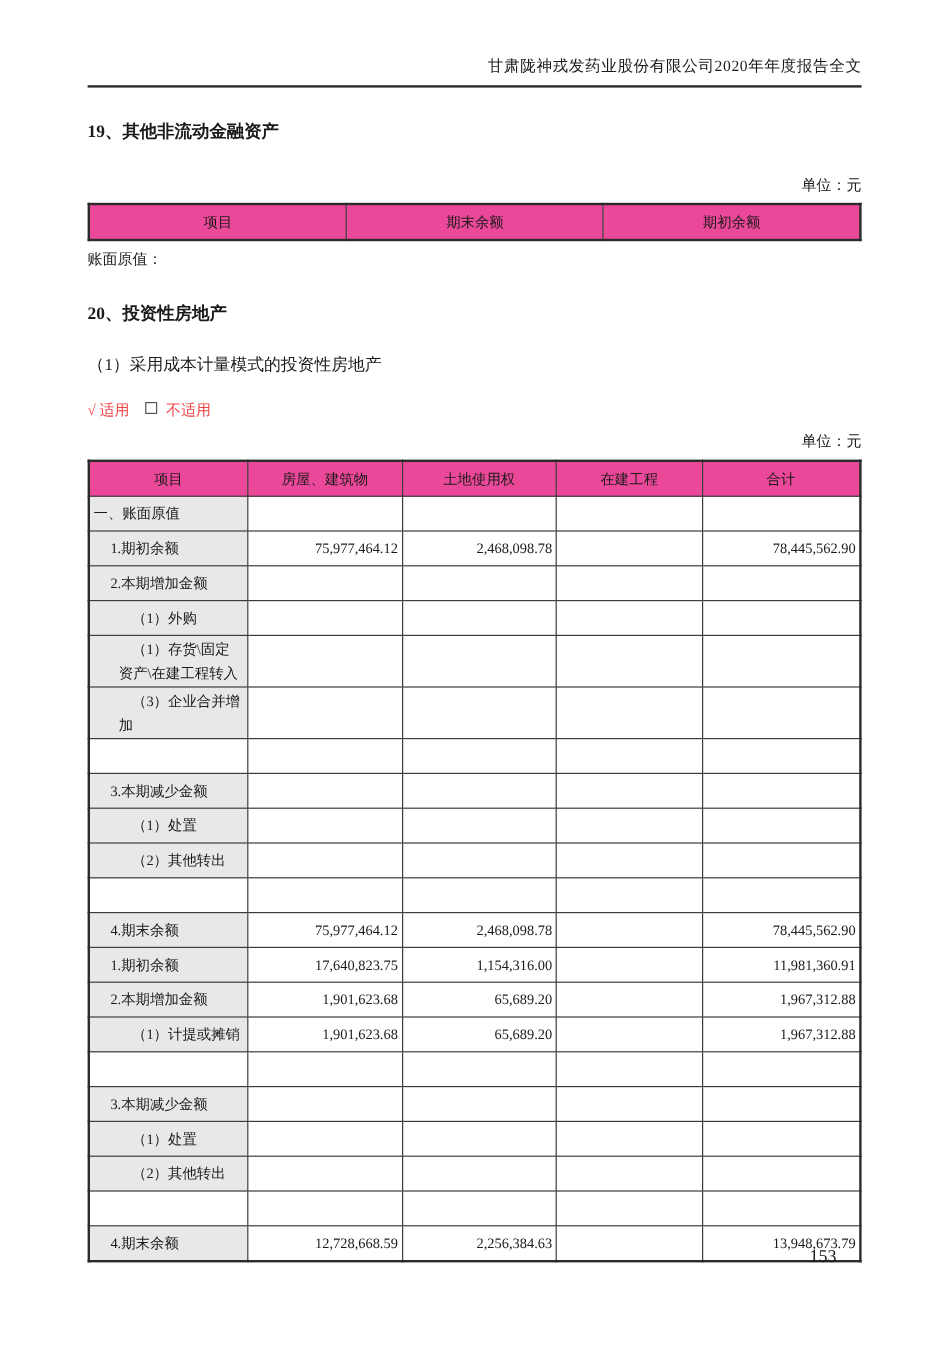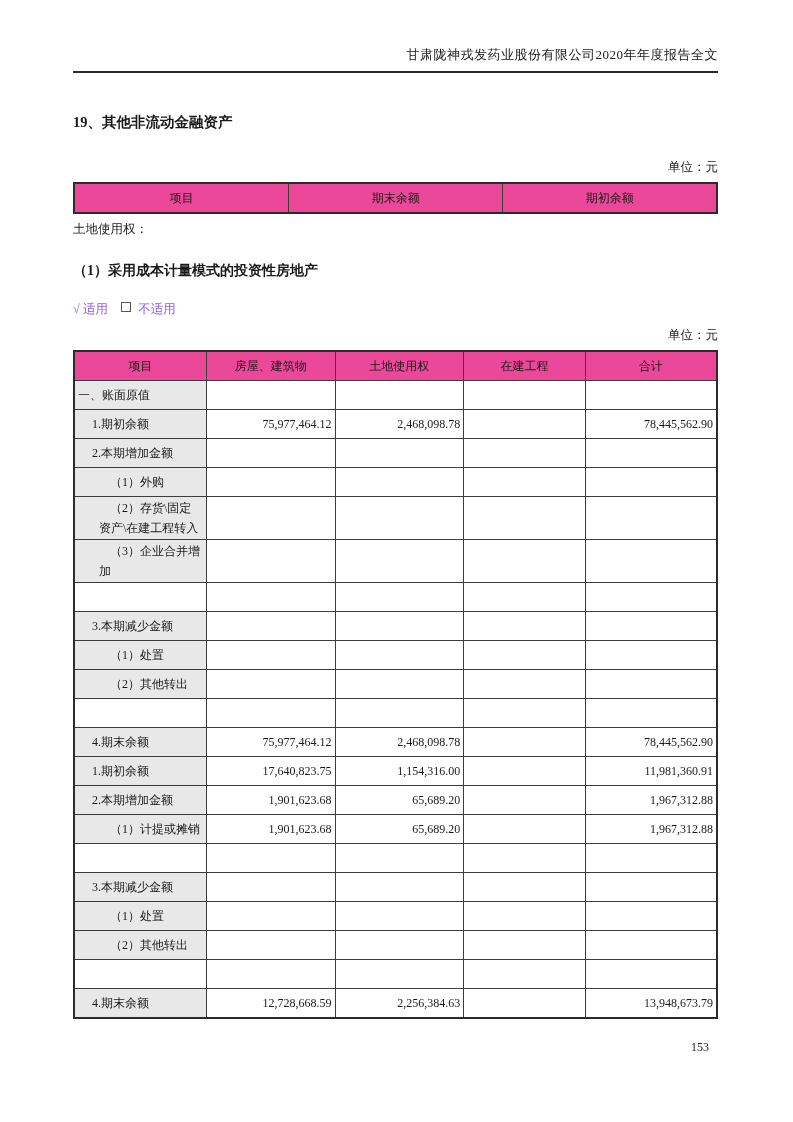--- a/index.html
+++ b/index.html
@@ -16,41 +16,41 @@
   .report-header {
     text-align: right;
     font-size: 13px;
     letter-spacing: 0.5px;
     padding-bottom: 7px;
     border-bottom: 2px solid #2b2b2b;
   }
   .section-title {
     font-weight: bold;
     font-size: 14.5px;
-    margin-top: 40px;
+    margin-top: 27px;
   }
   .sub-title {
-    font-weight: bold;
+    font-weight: normal;
     font-size: 14px;
     margin-top: 24px;
   }
   .unit-line {
     text-align: right;
     font-size: 12.5px;
     margin-top: 27px;
   }
   .unit-line.tight { margin-top: 9px; }
   .note-line {
     font-size: 12.5px;
     margin-top: 7px;
   }
   .applicability {
     font-size: 12.5px;
     margin-top: 21px;
-    color: #8b5cf6;
+    color: #ef4444;
   }
   .applicability .box-glyph {
     display: inline-block;
     width: 8px; height: 8px;
     border: 1px solid #555;
     vertical-align: 1px;
     margin: 0 4px 0 10px;
   }
   table.doc-table {
     width: 100%;
@@ -70,22 +70,22 @@
   table.doc-table { border: 2px solid #2b2b2b; }
   td.shaded { background: #e8e8e8; }
   td.head-cell { background: #ec4899; text-align: center; }
   td.label-cell { text-align: left; margin-left: 35px; }
   td.label-cell.indent-1 { text-indent: 14px; }
   td.label-cell.indent-2 { text-indent: 11px; padding-left: 24px; }
   td.value-cell { text-align: right; padding-right: 2px; }
   .page-number {
     position: absolute;
     top: 1040px;
-    right: 84px;
-    font-size: 12px;
+    right: 96px;
+    font-size: 15px;
   }
 </style>
 </head>
 <body>
 
 <div class="page">
 
   <div class="report-header">甘肃陇神戎发药业股份有限公司2020年年度报告全文</div>
 
   <div class="section-title">19、其他非流动金融资产</div>
@@ -100,22 +100,23 @@
       </colgroup>
     <tbody>
       <tr>
         <td class="head-cell">项目</td>
         <td class="head-cell">期末余额</td>
         <td class="head-cell">期初余额</td>
       </tr>
     </tbody>
   </table>
 
-  <div class="note-line">土地使用权：</div>
-
+  <div class="note-line">账面原值：</div>
+
+  <div class="section-title">20、投资性房地产</div>
 
   <div class="sub-title">（1）采用成本计量模式的投资性房地产</div>
 
   <div class="applicability">
     <span>√</span>
     <span>适用</span>
     <span class="box-glyph"></span>
     <span>不适用</span>
   </div>
 
@@ -161,21 +162,21 @@
           <td class="value-cell"></td>
         </tr>
         <tr>
           <td class="label-cell indent-2 shaded">（1）外购</td>
           <td class="value-cell"></td>
           <td class="value-cell"></td>
           <td class="value-cell"></td>
           <td class="value-cell"></td>
         </tr>
         <tr>
-          <td class="label-cell indent-2 shaded">（2）存货\固定资产\在建工程转入</td>
+          <td class="label-cell indent-2 shaded">（1）存货\固定资产\在建工程转入</td>
           <td class="value-cell"></td>
           <td class="value-cell"></td>
           <td class="value-cell"></td>
           <td class="value-cell"></td>
         </tr>
         <tr>
           <td class="label-cell indent-2 shaded">（3）企业合并增加</td>
           <td class="value-cell"></td>
           <td class="value-cell"></td>
           <td class="value-cell"></td>

